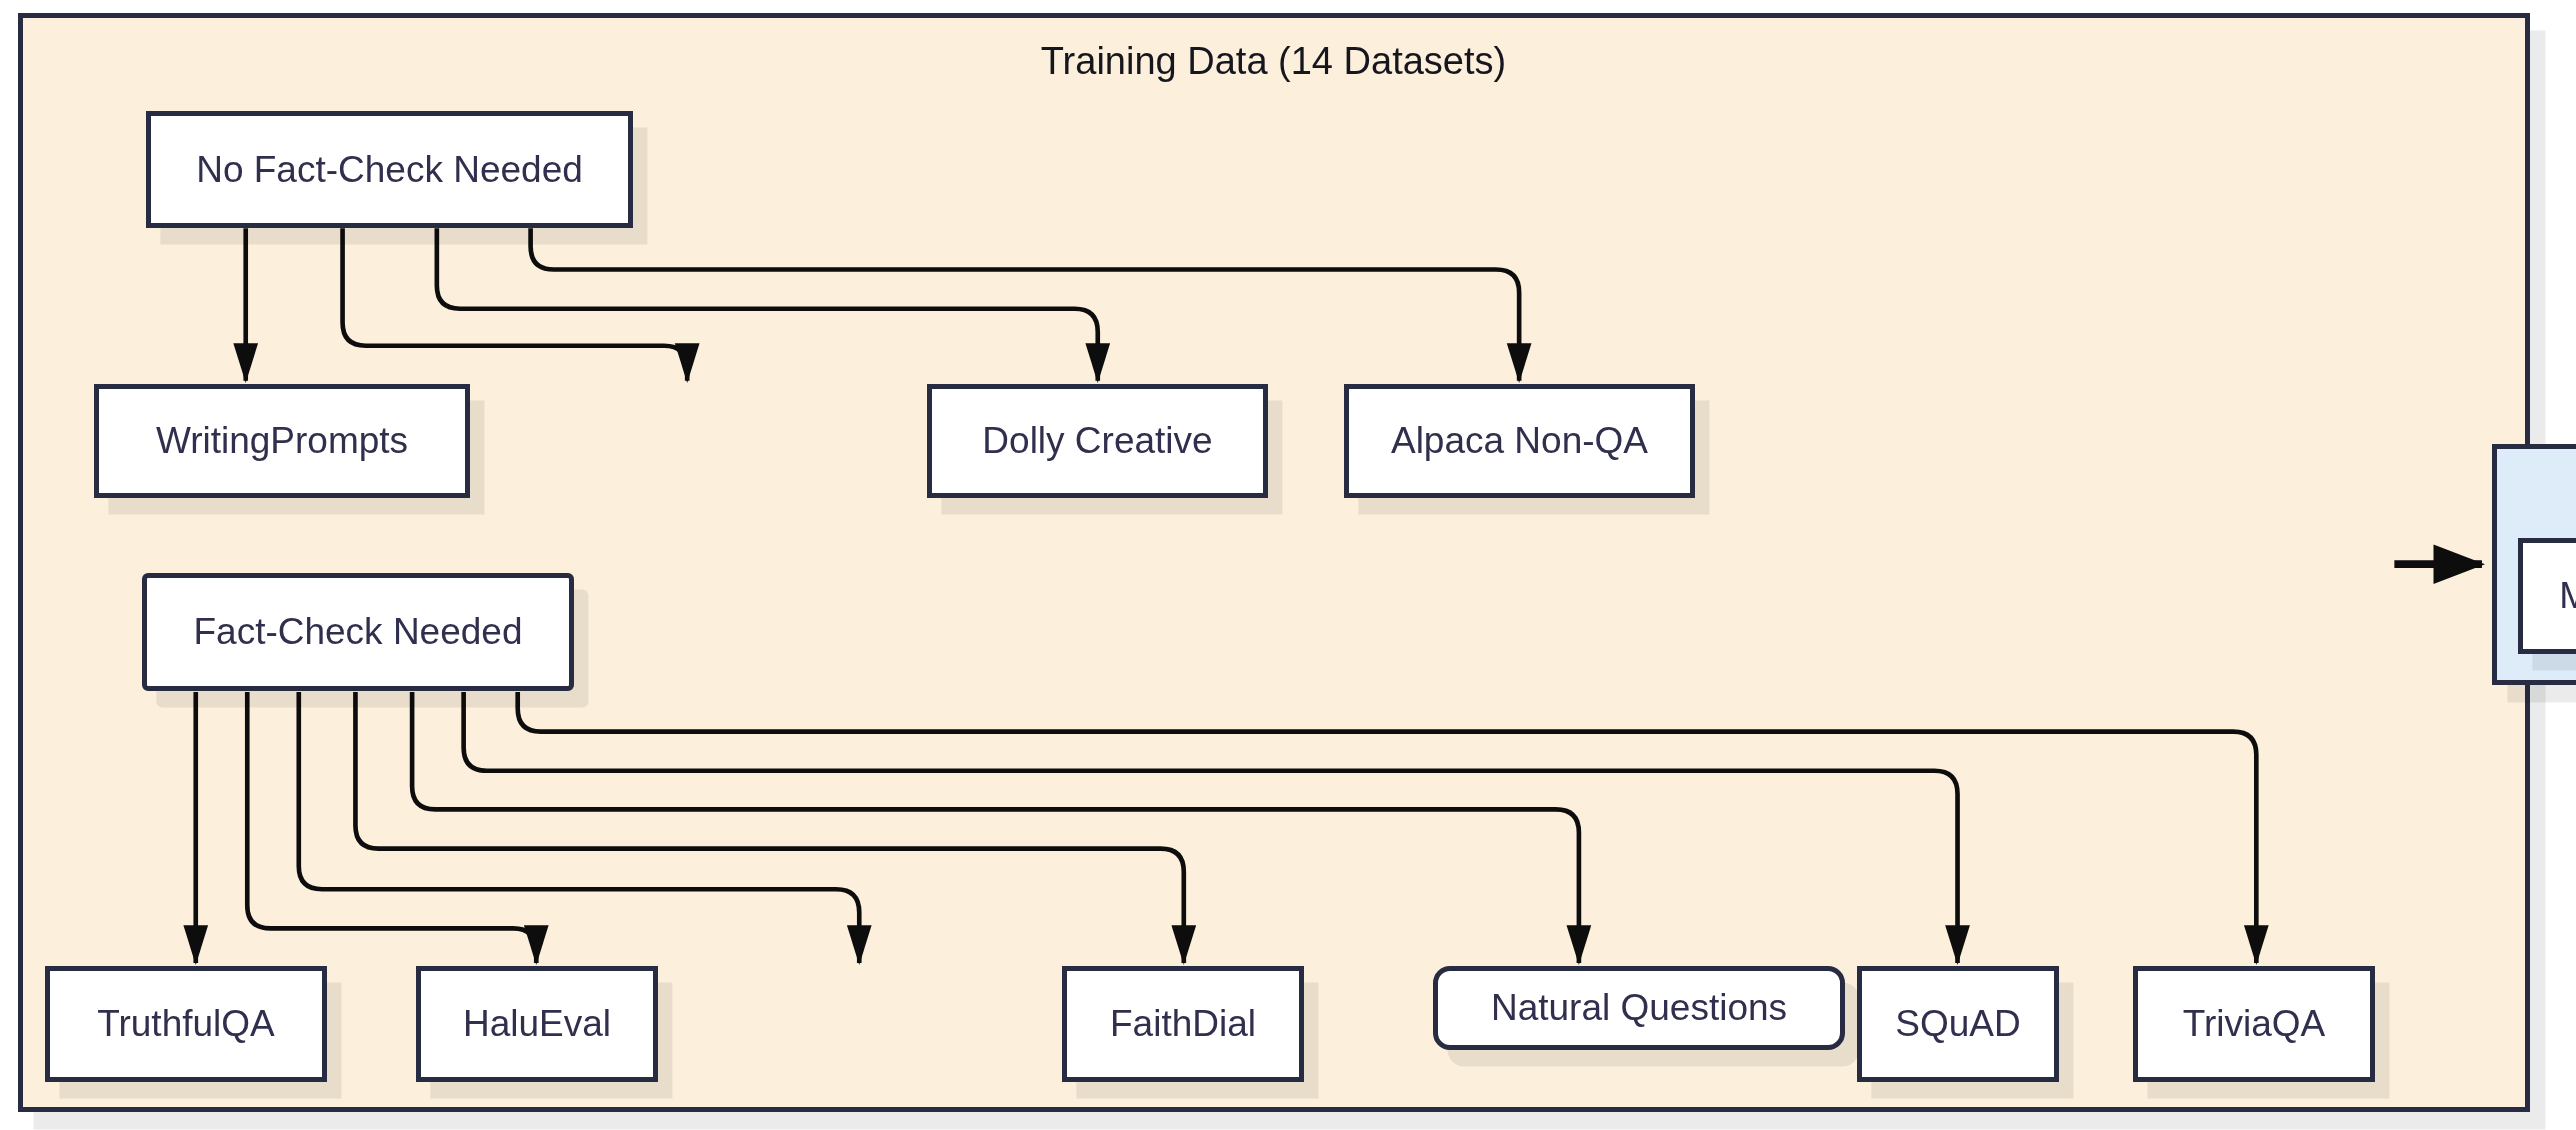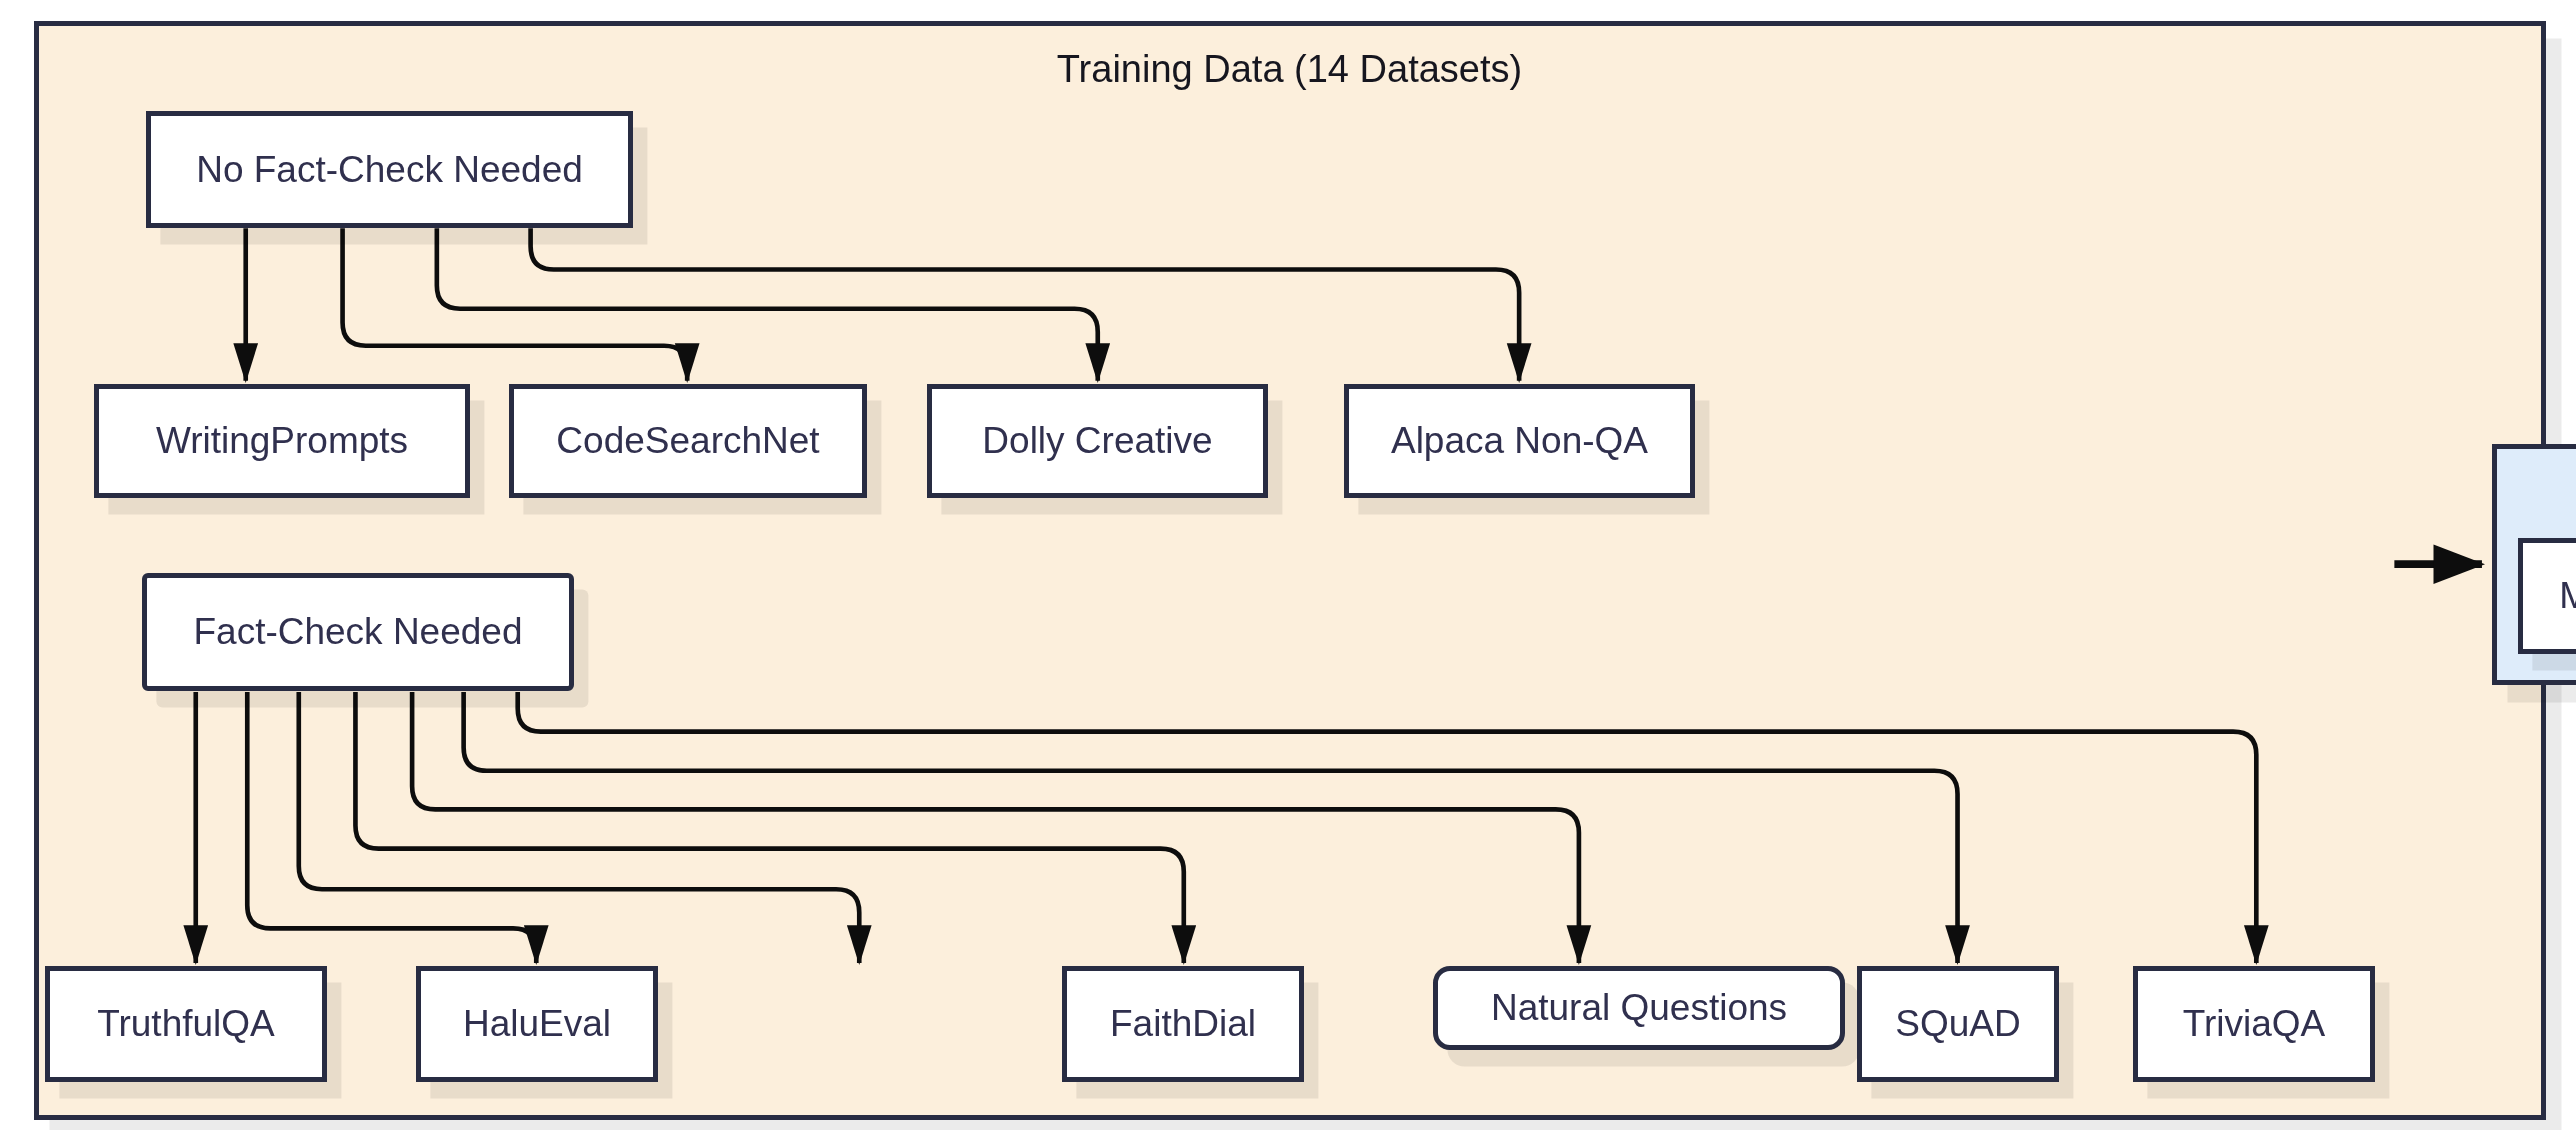--- a/index.html
+++ b/index.html
@@ -42,21 +42,21 @@
     color:var(--text,#30304e);
     white-space:nowrap;
     z-index:2;
   }
 </style>
 </head>
 <body>
 
 <div class="stage">
 
-  <div class="container training" style="left:17.5px;top:21px;width:2512px;height:1099px;margin-left:16px;">
+  <div class="container training" style="left:17.5px;top:13px;width:2512px;height:1099px;">
     <div class="container-title" style="top:21.6px;">Training Data (14 Datasets)</div>
   </div>
 
   <div class="container sentinel" style="left:2492px;top:444px;width:1323px;height:241px;">
     <div class="container-title" style="top:19.6px;">HaluGate Sentinel</div>
   </div>
 
   <svg class="edges" width="3828" height="1131" viewBox="0 0 7431 2195">
     <defs>
       <marker id="arrow-fan" markerUnits="userSpaceOnUse" markerWidth="80" markerHeight="54" viewBox="0 0 80 54" refX="74" refY="27" orient="auto">
@@ -90,23 +90,20 @@
     <span>No Fact-Check Needed</span>
   </div>
 
   <div class="node" style="left:142px;top:573px;width:432px;height:118px;border-radius:6px;">
     <span>Fact-Check Needed</span>
   </div>
 
   <div class="node" style="left:56px;top:384px;width:376px;height:114px;margin-left:38px;">
     <span>WritingPrompts</span>
   </div>
-  <div class="node" style="left:509px;top:384px;width:358px;height:114px;">
-    <span>CodeSearchNet</span>
-  </div>
   <div class="node" style="left:927px;top:384px;width:341px;height:114px;">
     <span>Dolly Creative</span>
   </div>
   <div class="node" style="left:1344px;top:384px;width:351px;height:114px;">
     <span>Alpaca Non-QA</span>
   </div>
 
   <div class="node" style="left:45px;top:966px;width:282px;height:116px;">
     <span>TruthfulQA</span>
   </div>

